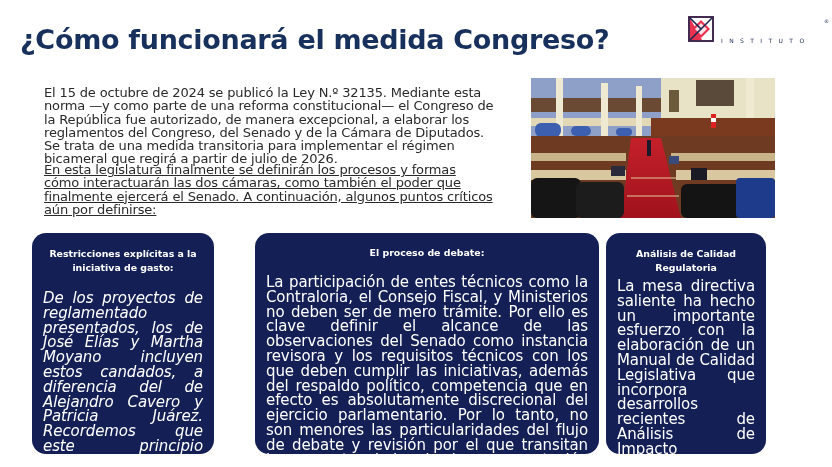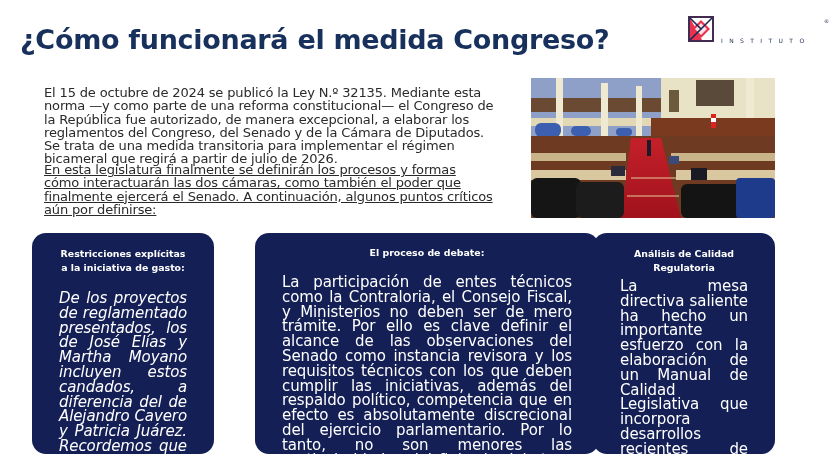--- a/index.html
+++ b/index.html
@@ -33,37 +33,37 @@
   .intro.p1 { top: 86px; }
   .intro.p2 { top: 163px; text-decoration: underline; }
 
   .photo {
     position: absolute; left: 531px; top: 78px; width: 244px; height: 140px; overflow: hidden;
   }
 
   .card {
     position: absolute; top: 233px; height: 221px;
     background: #142055; border-radius: 14px; color: #ffffff;
-    padding: 0 27px;
+    padding: 0 11px;
   }
   .card .card-title {
     font-family: "DejaVu Sans", sans-serif; font-weight: bold; font-size: 9.4px; line-height: 14px;
     text-align: center; color: #ffffff;
   }
   .card .card-body {
     font-family: "DejaVu Sans", sans-serif; font-size: 15px; line-height: 14.8px;
     text-align: justify; color: #ffffff; letter-spacing: -0.1px;
   }
   .card1 { left: 32px; width: 182px; }
   .card1 .card-title { margin-top: 14px; }
   .card1 .card-body { margin-top: 16px; font-style: italic; }
   .card2 { left: 255px; width: 344px; }
   .card2 .card-title { margin-top: 13px; }
   .card2 .card-body { margin-top: 15px; }
-  .card3 { left: 593px; width: 182px; }
+  .card3 { left: 606px; width: 160px; }
   .card3 .card-title { margin-top: 14px; }
   .card3 .card-body { margin-top: 4px; }
 </style>
 </head>
 <body>
 
 <h1 class="title">¿Cómo funcionará el medida Congreso?</h1>
 
 <div class="logo">
   <svg class="logo-mark" viewBox="0 0 26 26" width="26" height="26">

